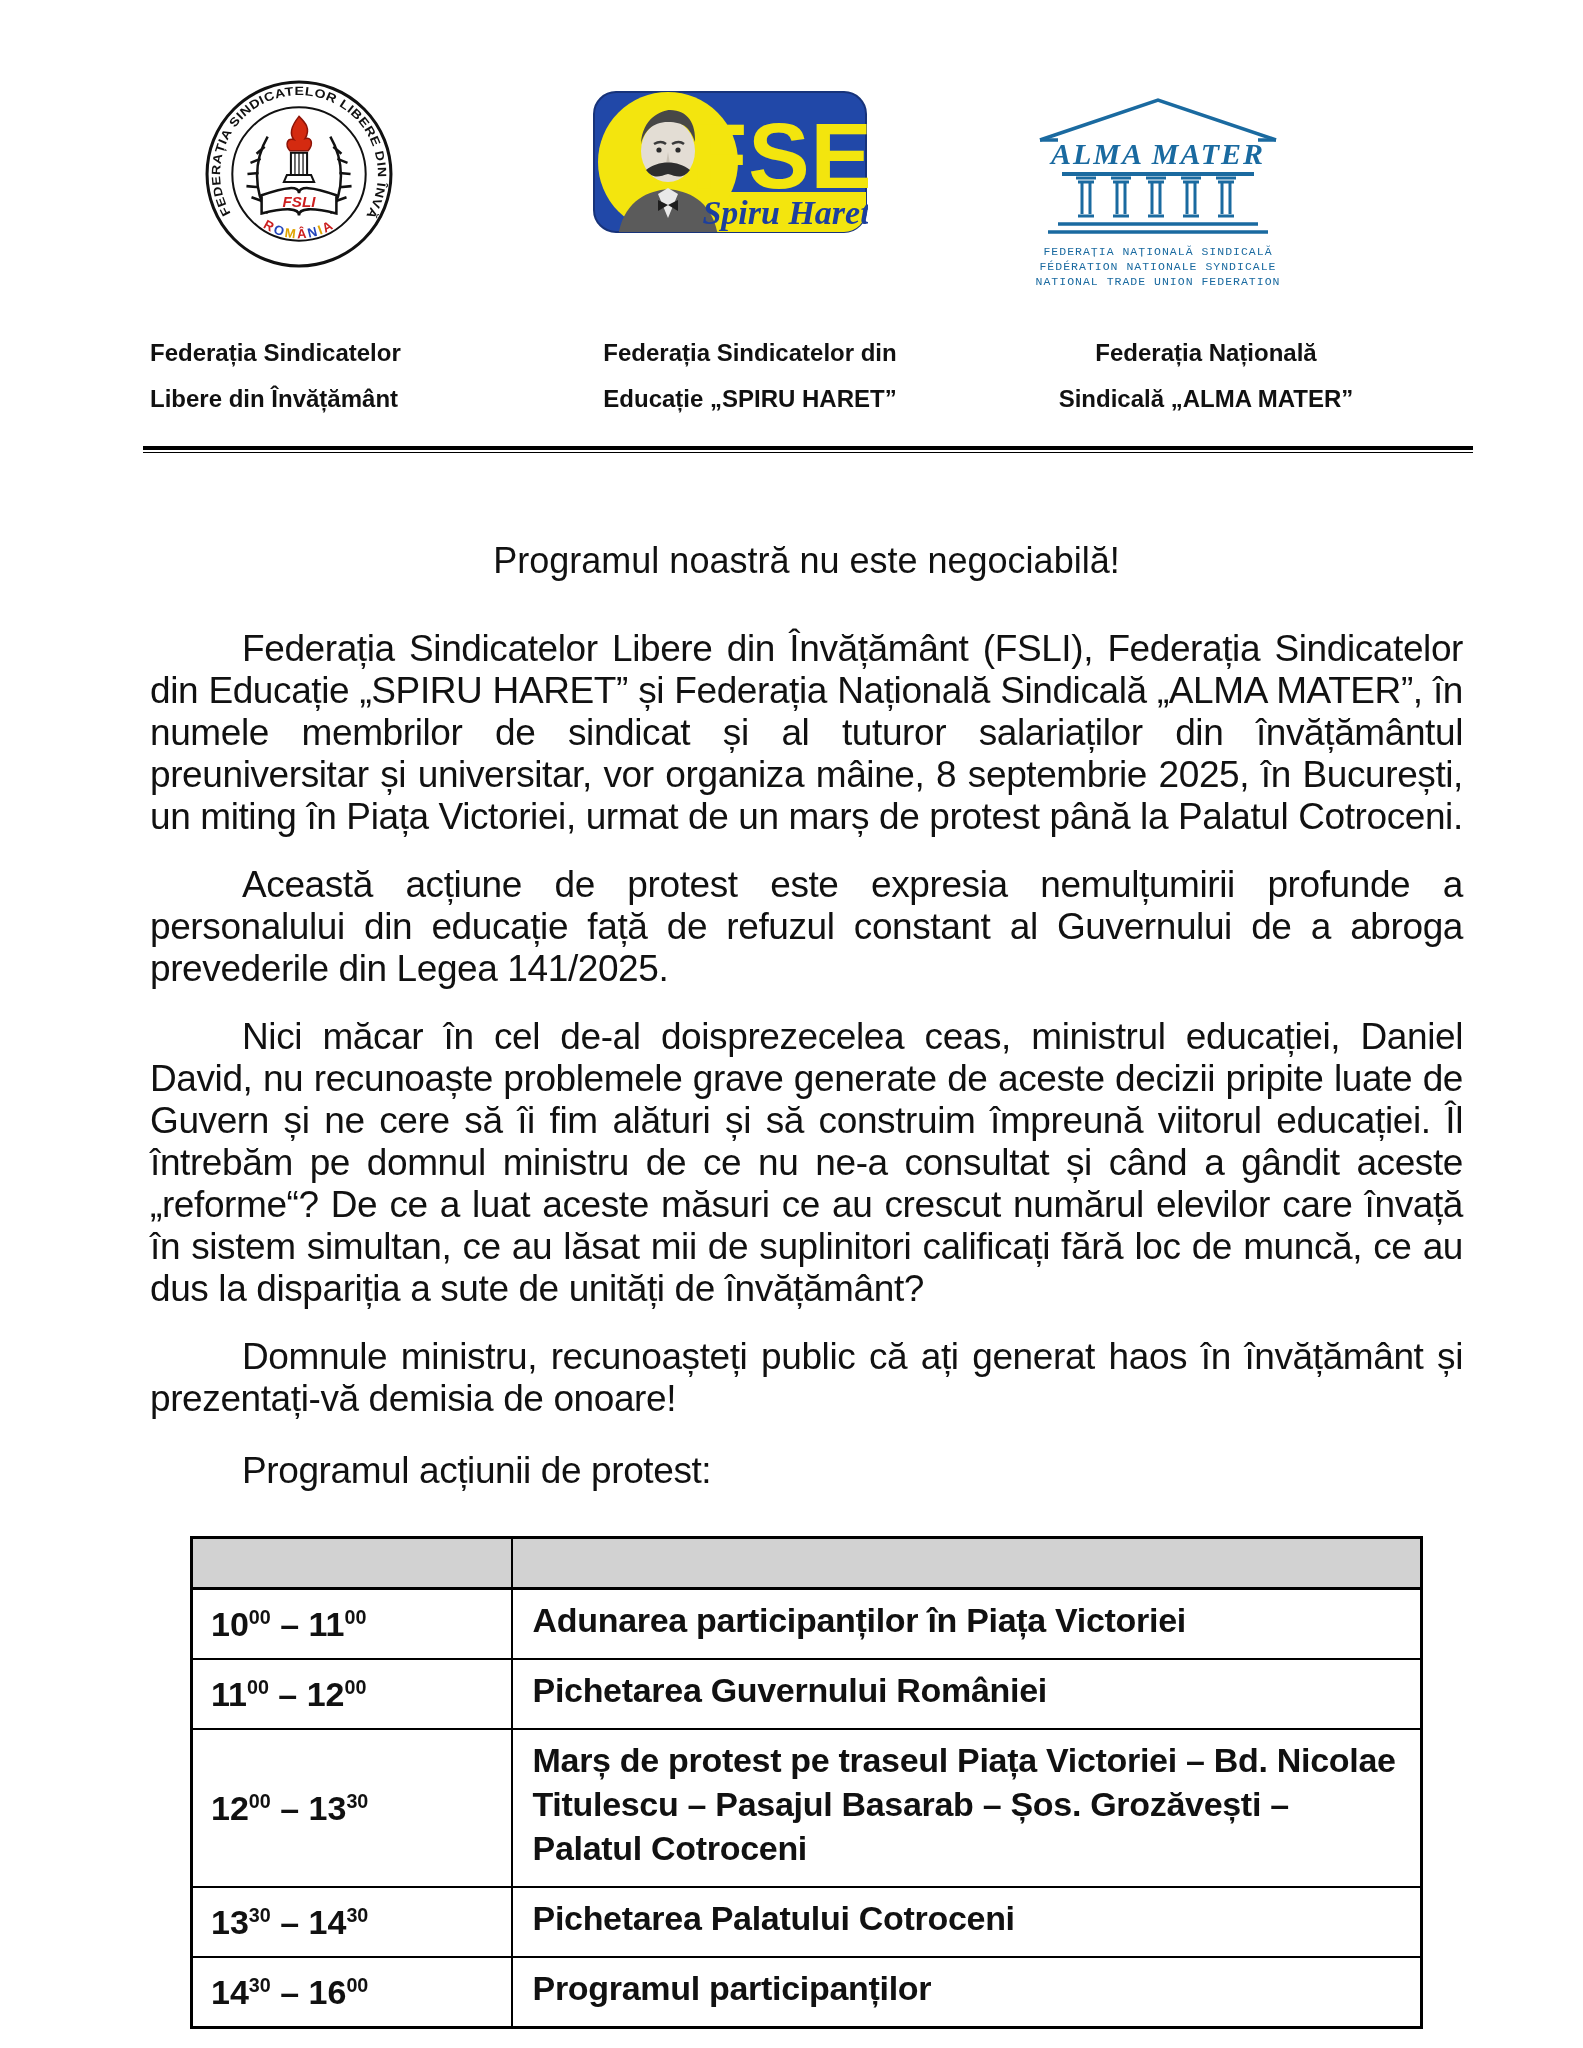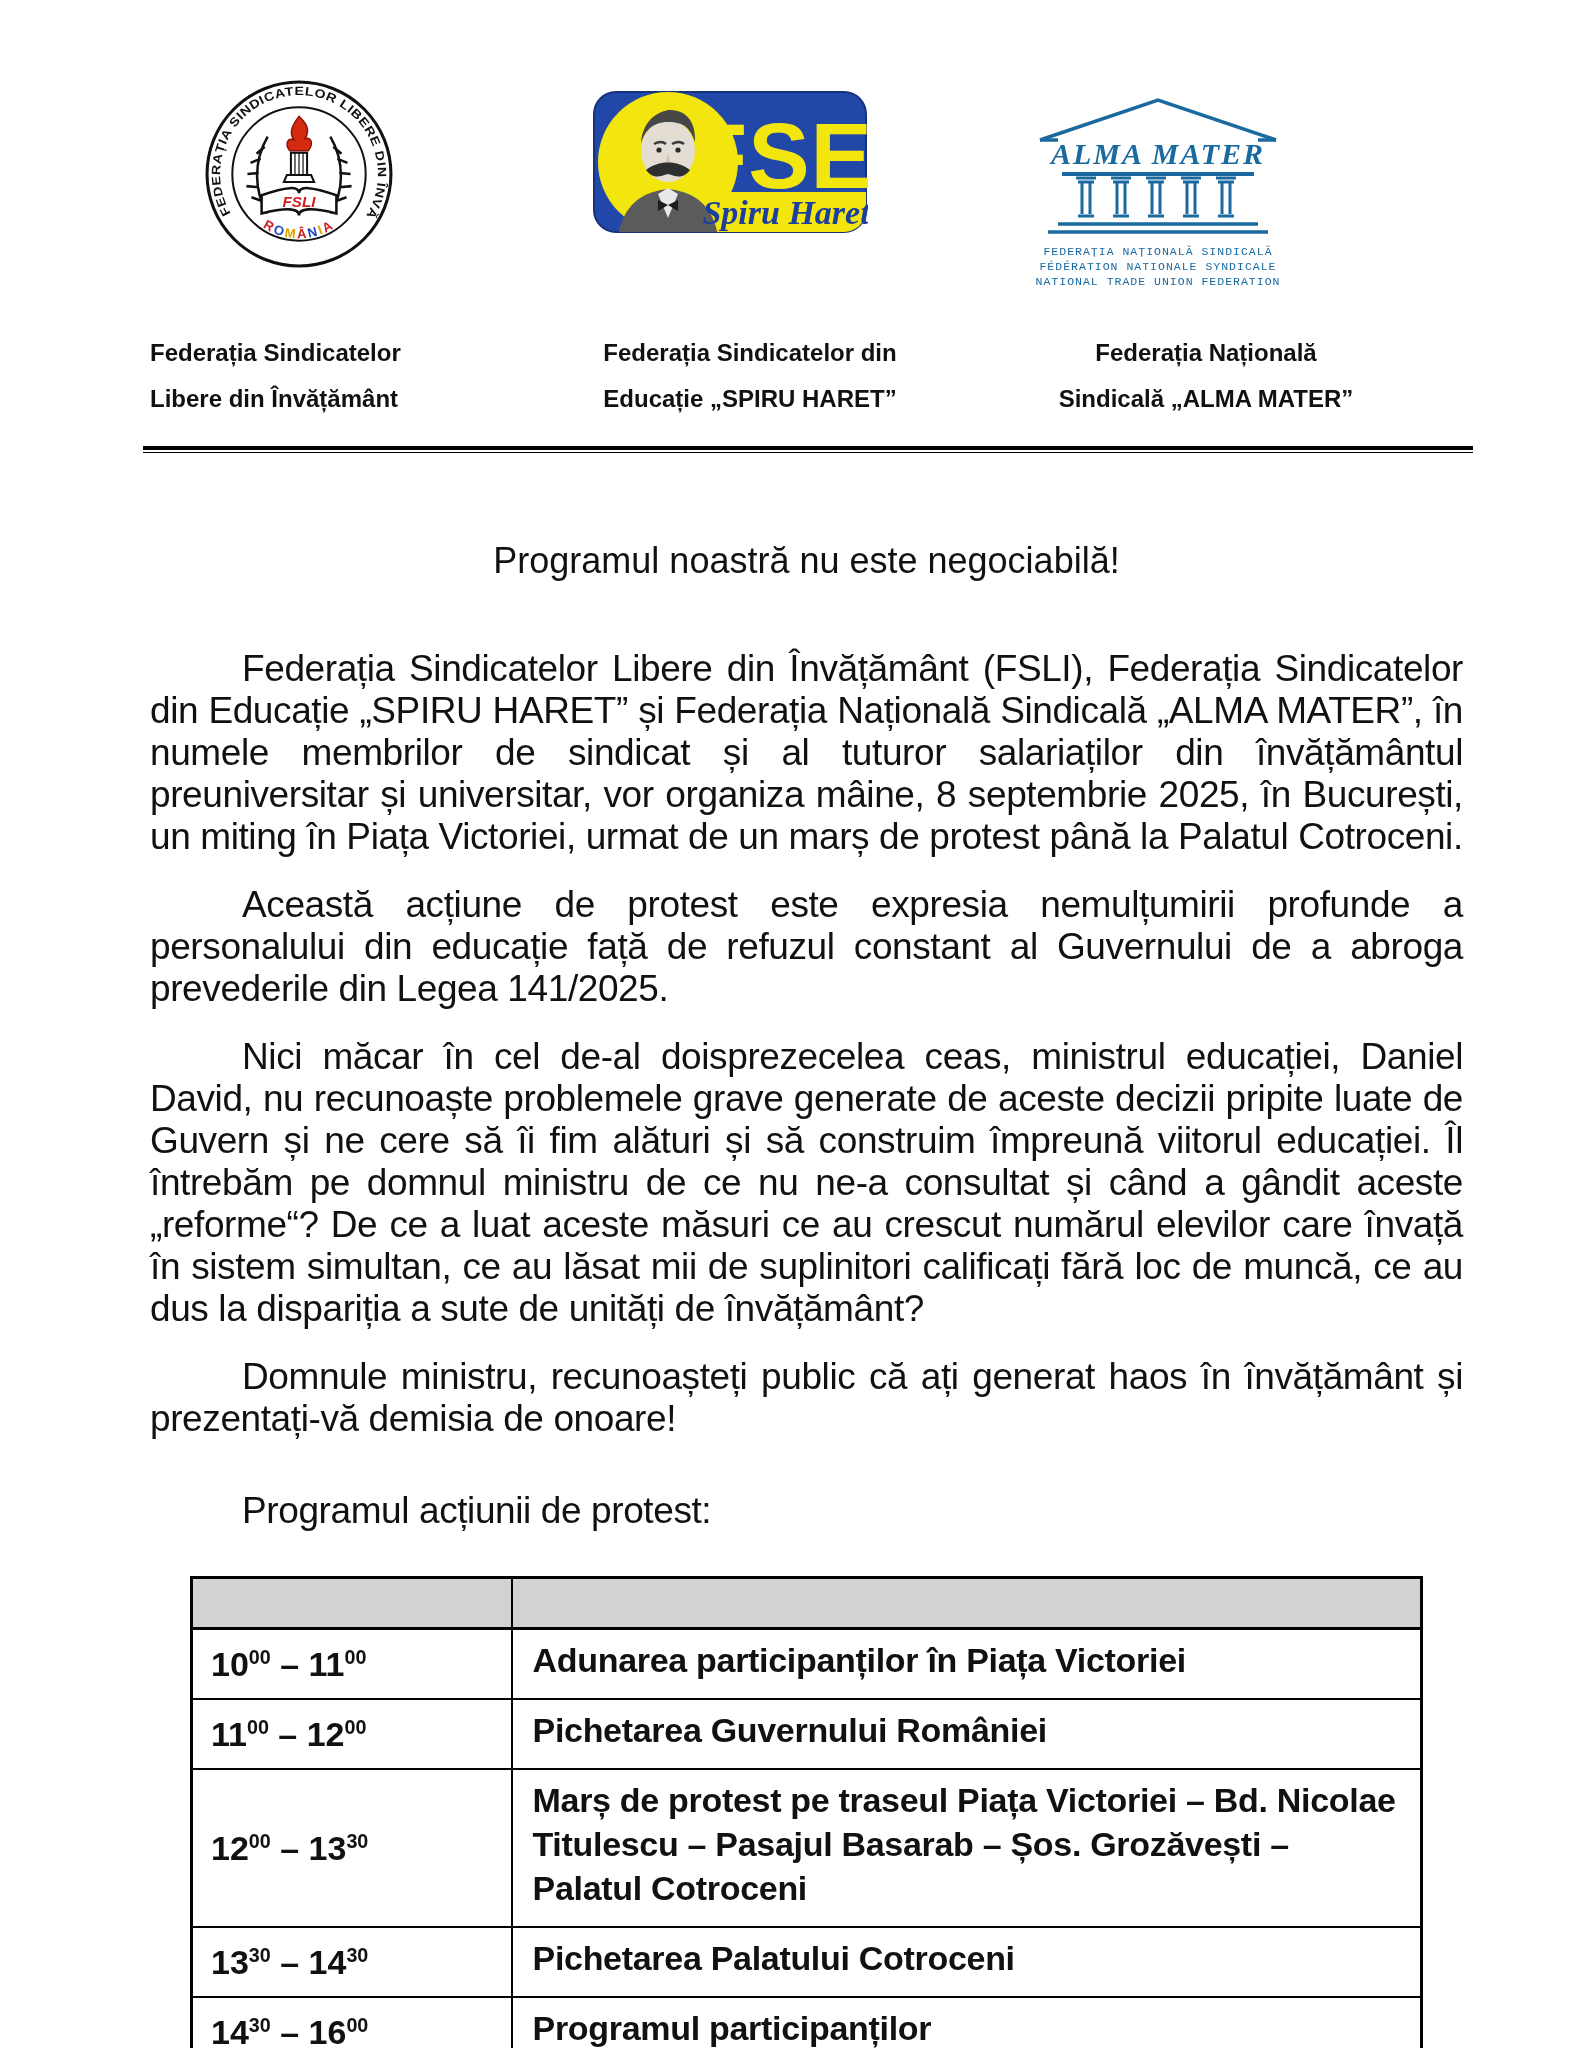--- a/index.html
+++ b/index.html
@@ -37,23 +37,23 @@
   .doc-title{
     margin:0;text-align:center;
     font-size:36px;font-weight:normal;line-height:42px;
   }
   .para{
     margin:26px 0 0 0;
     font-size:37px;line-height:42px;
     text-align:justify;text-indent:92px;
     letter-spacing:-0.4px;
   }
-  .para.first{margin-top:66px;}
+  .para.first{margin-top:46px;}
   .schedule-label{
-    margin-top:50px;text-align:left;
+    margin-top:30px;text-align:left;
   }
   
   table.schedule{
     margin:44px 0 0 40px;
     width:1233px;
     border-collapse:collapse;
     border:3px solid #000;
     table-layout:fixed;
   }
   table.schedule th, table.schedule td{

